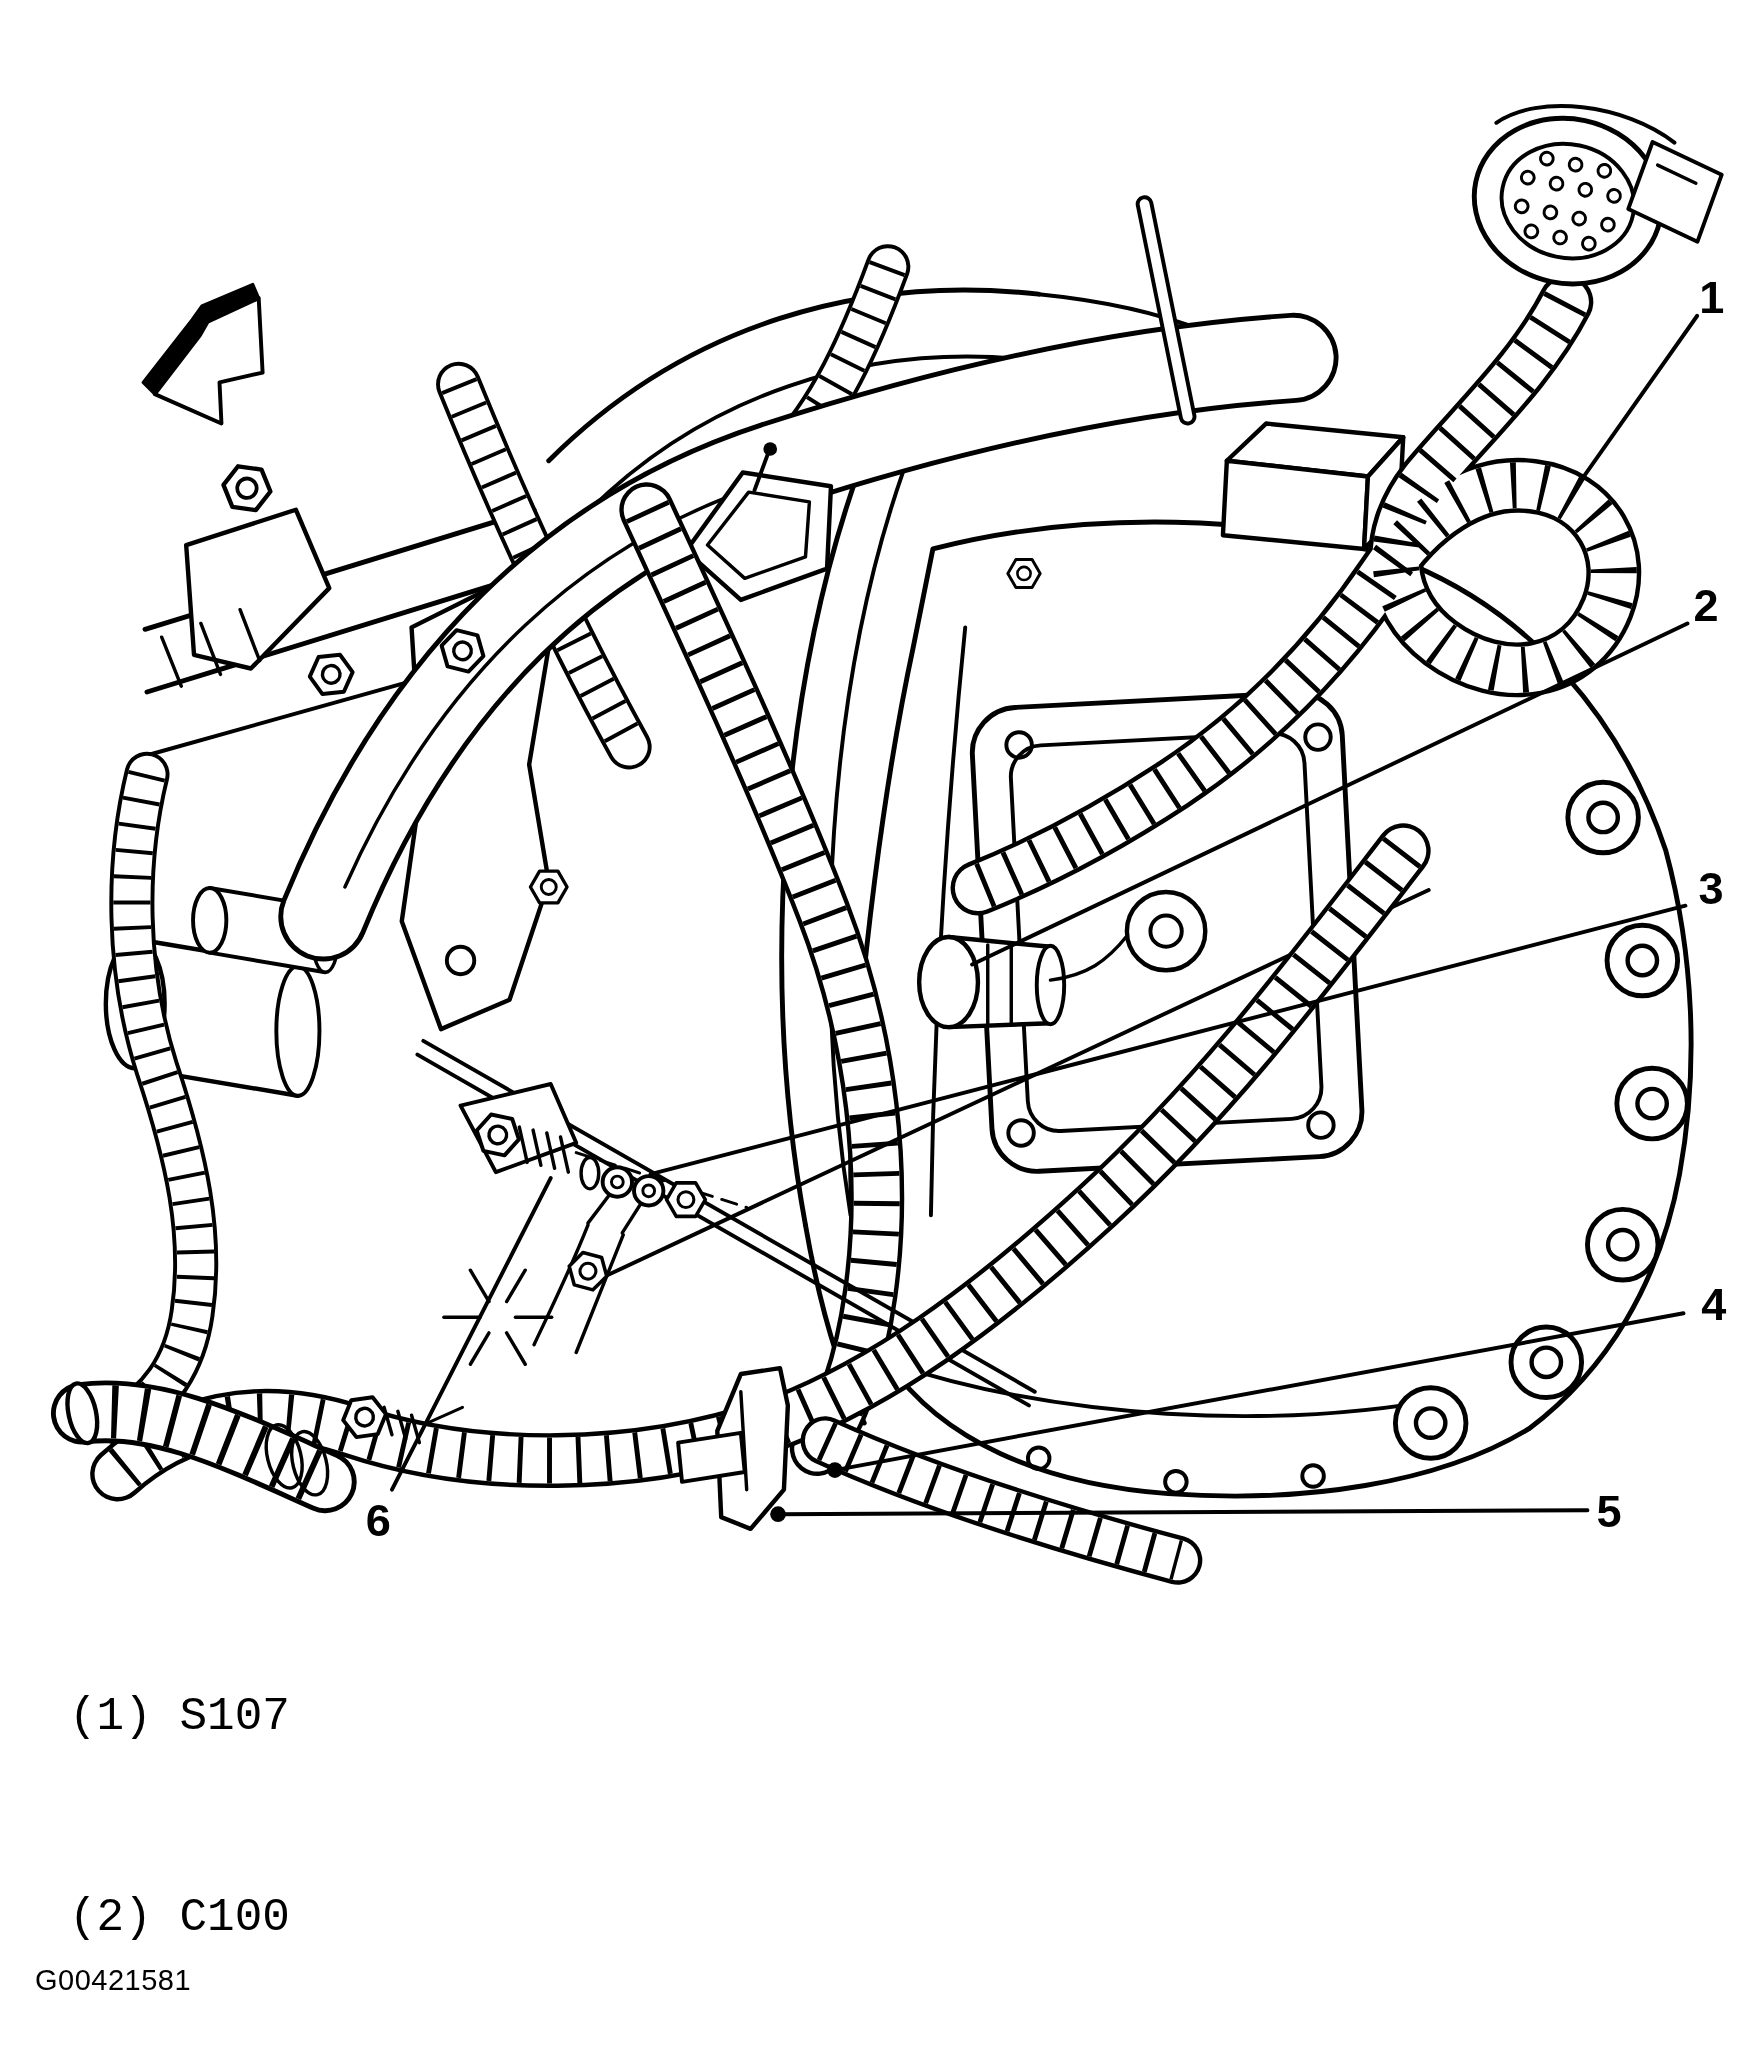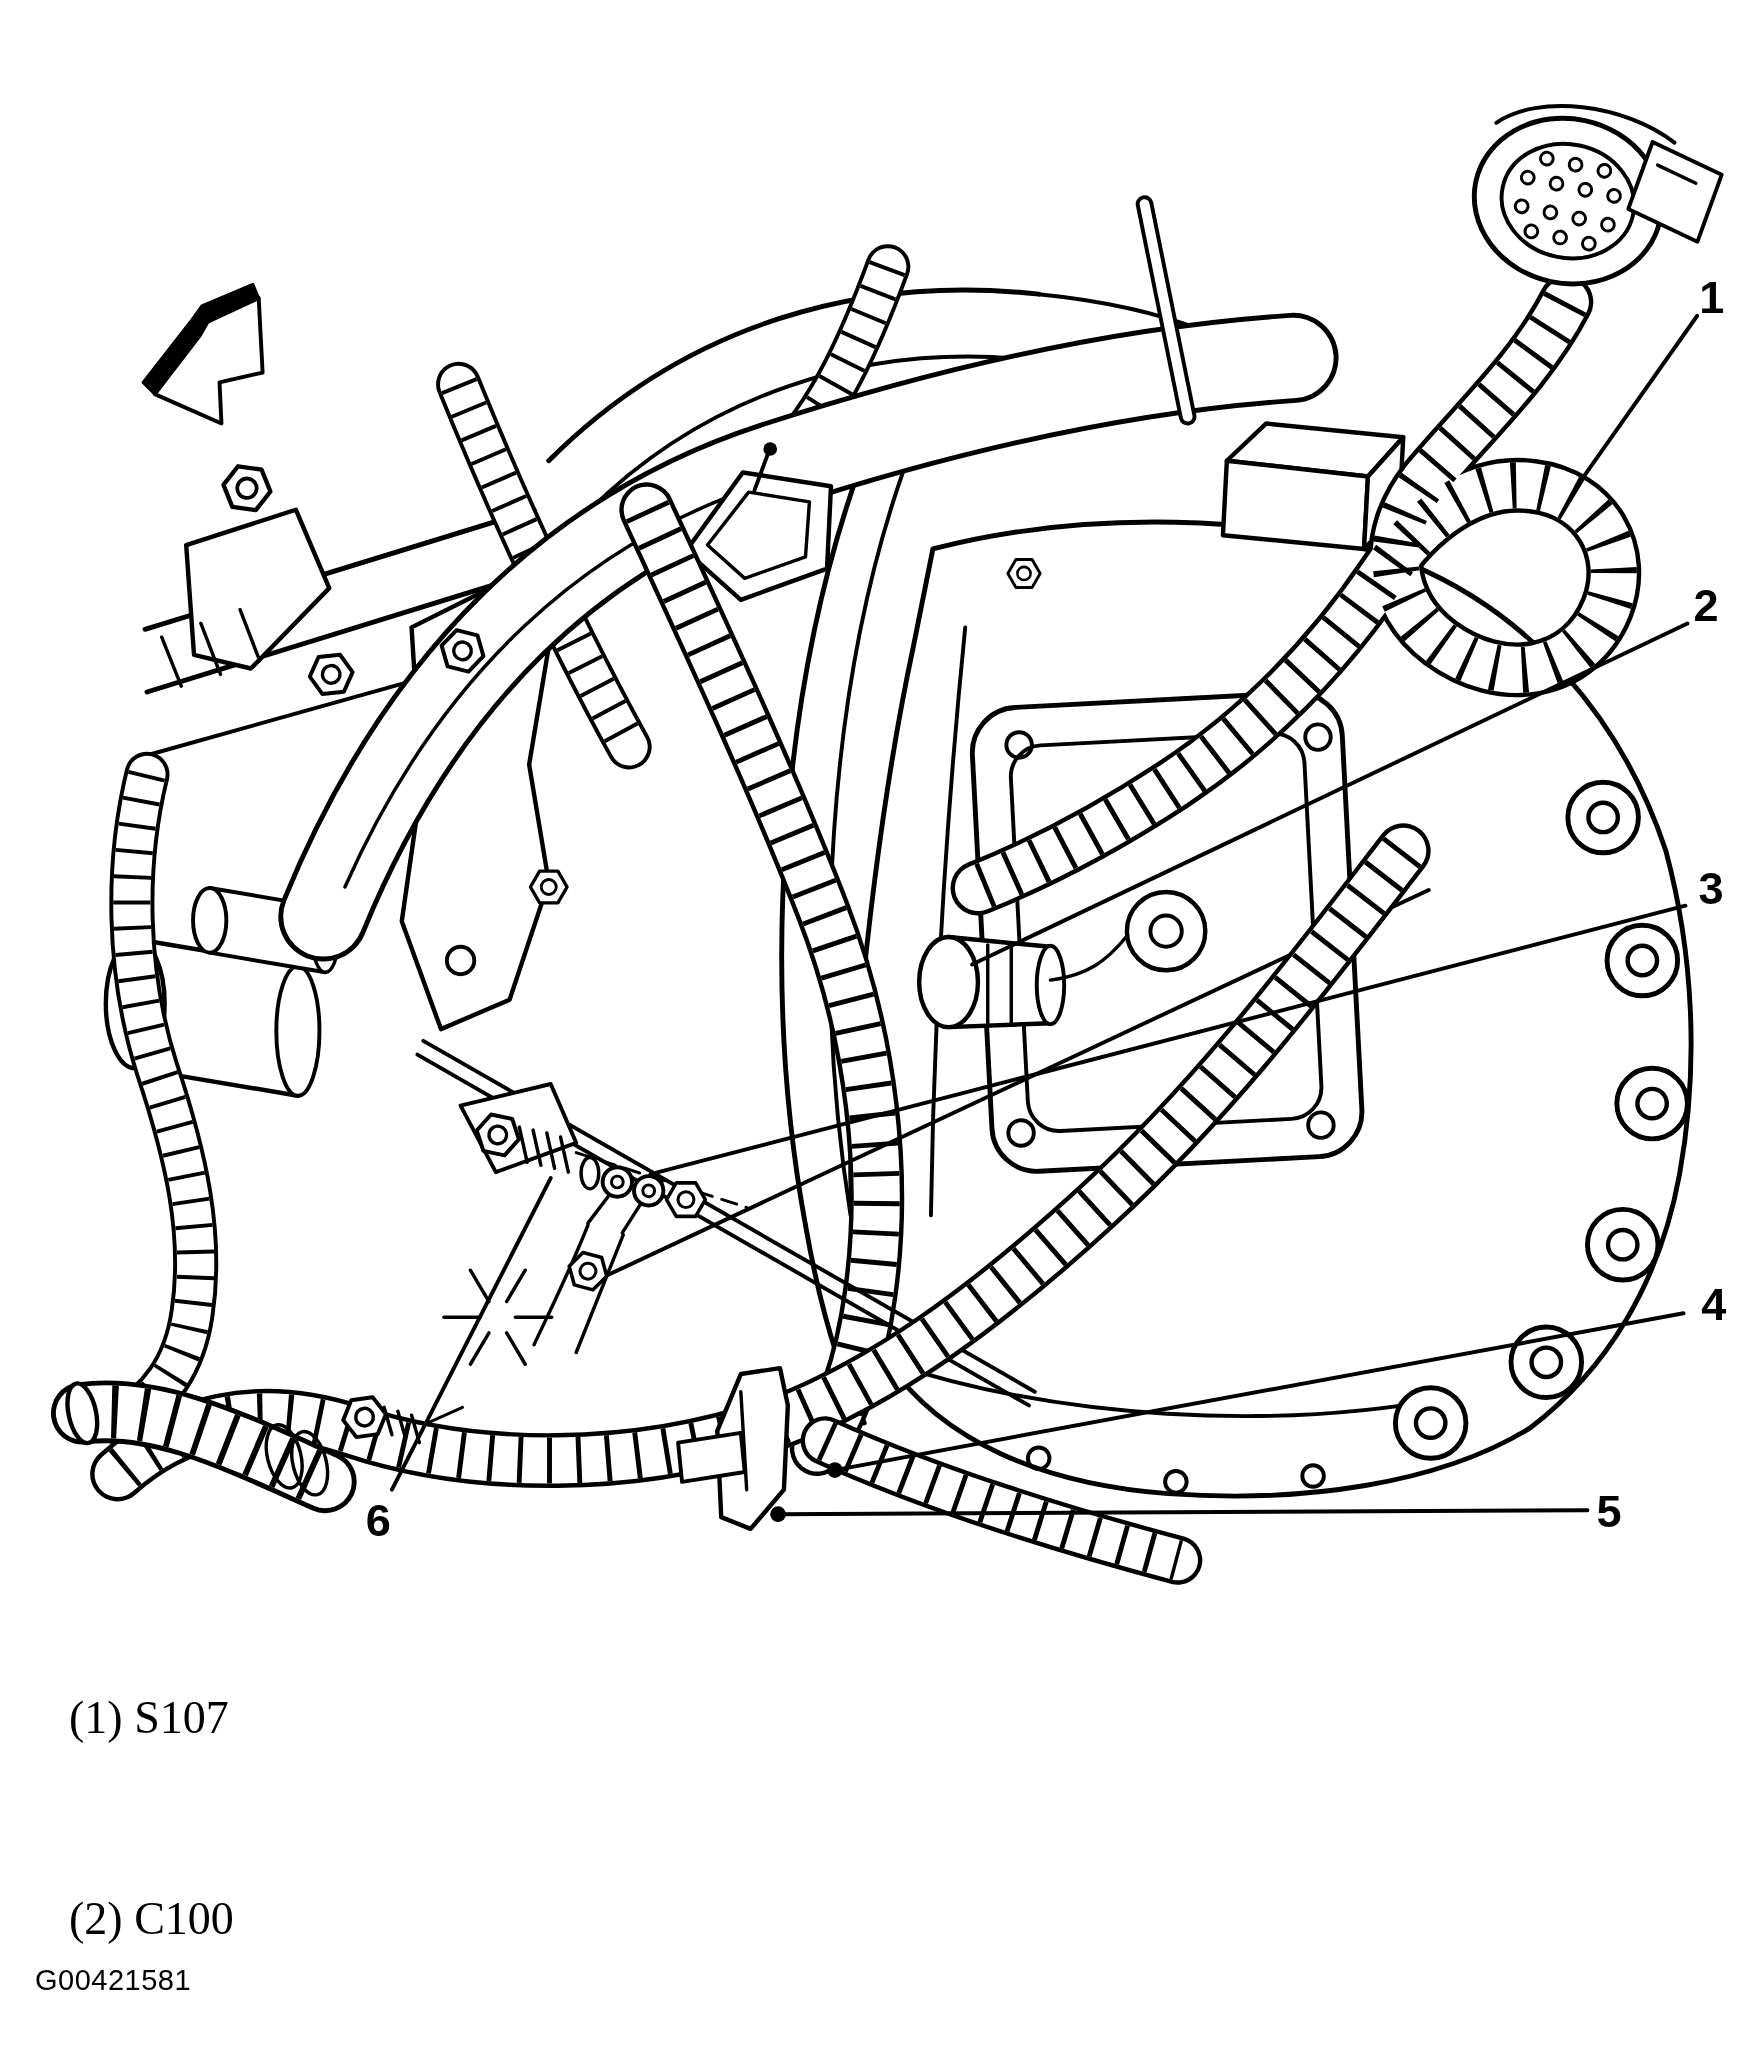--- a/index.html
+++ b/index.html
@@ -9,21 +9,21 @@
   }
   .diagram-svg{position:absolute;left:0;top:0;width:1756px;height:2070px;}
   .callout-num{
     font-family:"Liberation Sans",sans-serif;font-size:46px;font-weight:bold;fill:#000;
   }
   .legend{
     position:absolute;left:69px;top:1550px;color:#000;
     font-family:"Liberation Serif",serif;font-size:46px;line-height:67px;
     white-space:pre;
   }
-  .legend-item{height:67px;}
+  .legend-item{height:67px;font-family:Liberation Mono, monospace;}
   .figure-code{
     position:absolute;left:35px;top:1964px;color:#000;
     font-family:"Liberation Sans",sans-serif;font-size:29px;letter-spacing:0.5px;text-align:right;
   }
 </style>
 </head>
 <body>
 
 <div class="page">
 

